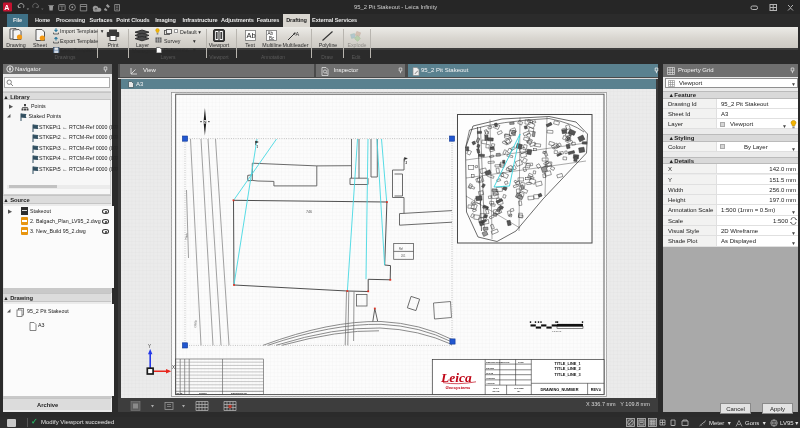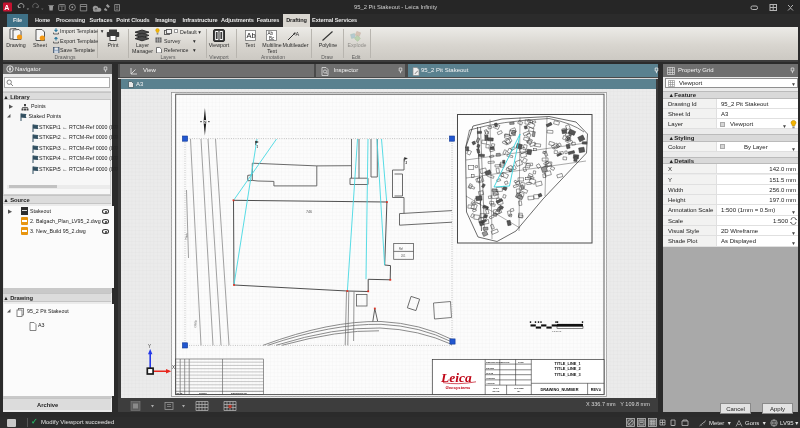--- a/index.html
+++ b/index.html
@@ -6,21 +6,21 @@
 html,body { width:800px; height:428px; overflow:hidden; }
 body { position:relative; background:#2b2b2b; font-family:"Liberation Sans", sans-serif; }
 .abs { position:absolute; }
 
 #titlebar { left:0; top:0; width:800px; height:14px; background:#262626; }
 #title { left:354px; top:3.5px; font-size:5.8px; color:#cfcfcf; white-space:nowrap; }
 
 #tabrow { left:0; top:14px; width:800px; height:13px; background:#2b2b2b; }
 .tab { position:absolute; top:0; height:13px; font-size:5.6px; letter-spacing:-0.1px; color:#e8e8e8; text-align:center; line-height:13px; font-weight:bold; white-space:nowrap; }
 
-#ribbon { left:0; top:27px; width:800px; height:35px; background:linear-gradient(#ecebe7,#d8d5cf 55%,#ccc9c3); border-bottom:2px solid #3c3c3c; }
+#ribbon { left:0; top:27px; width:800px; height:23px; background:linear-gradient(#ecebe7,#d8d5cf 55%,#ccc9c3); border-bottom:2px solid #3c3c3c; }
 .grplbl { position:absolute; top:27px; font-size:5px; color:#5a5a5a; text-align:center; }
 .gsep { position:absolute; top:2px; height:29px; width:1px; background:#b8b5af; }
 .btxt { position:absolute; font-size:5.3px; color:#2a2a2a; text-align:center; line-height:1.18; white-space:nowrap; }
 
 .phead { position:absolute; height:13px; background:#6f6f6f; color:#f3f3f3; font-size:6px; line-height:13px; white-space:nowrap; }
 .teal { background:#5a818f !important; }
 .sechead { position:absolute; left:0px; width:108px; height:8.5px; background:#dcdcdc; border-top:1px solid #c5c5c5; border-bottom:1px solid #c5c5c5; font-size:5.8px; font-weight:bold; color:#222; line-height:8px; white-space:nowrap; }
 .trow { position:absolute; font-size:5.3px; color:#222; line-height:10.5px; height:10.5px; white-space:nowrap; }
 .flag { position:absolute; width:7px; height:8px; }
 .eye { position:absolute; width:7px; height:4.5px; border:1px solid #333; border-radius:50%; }

